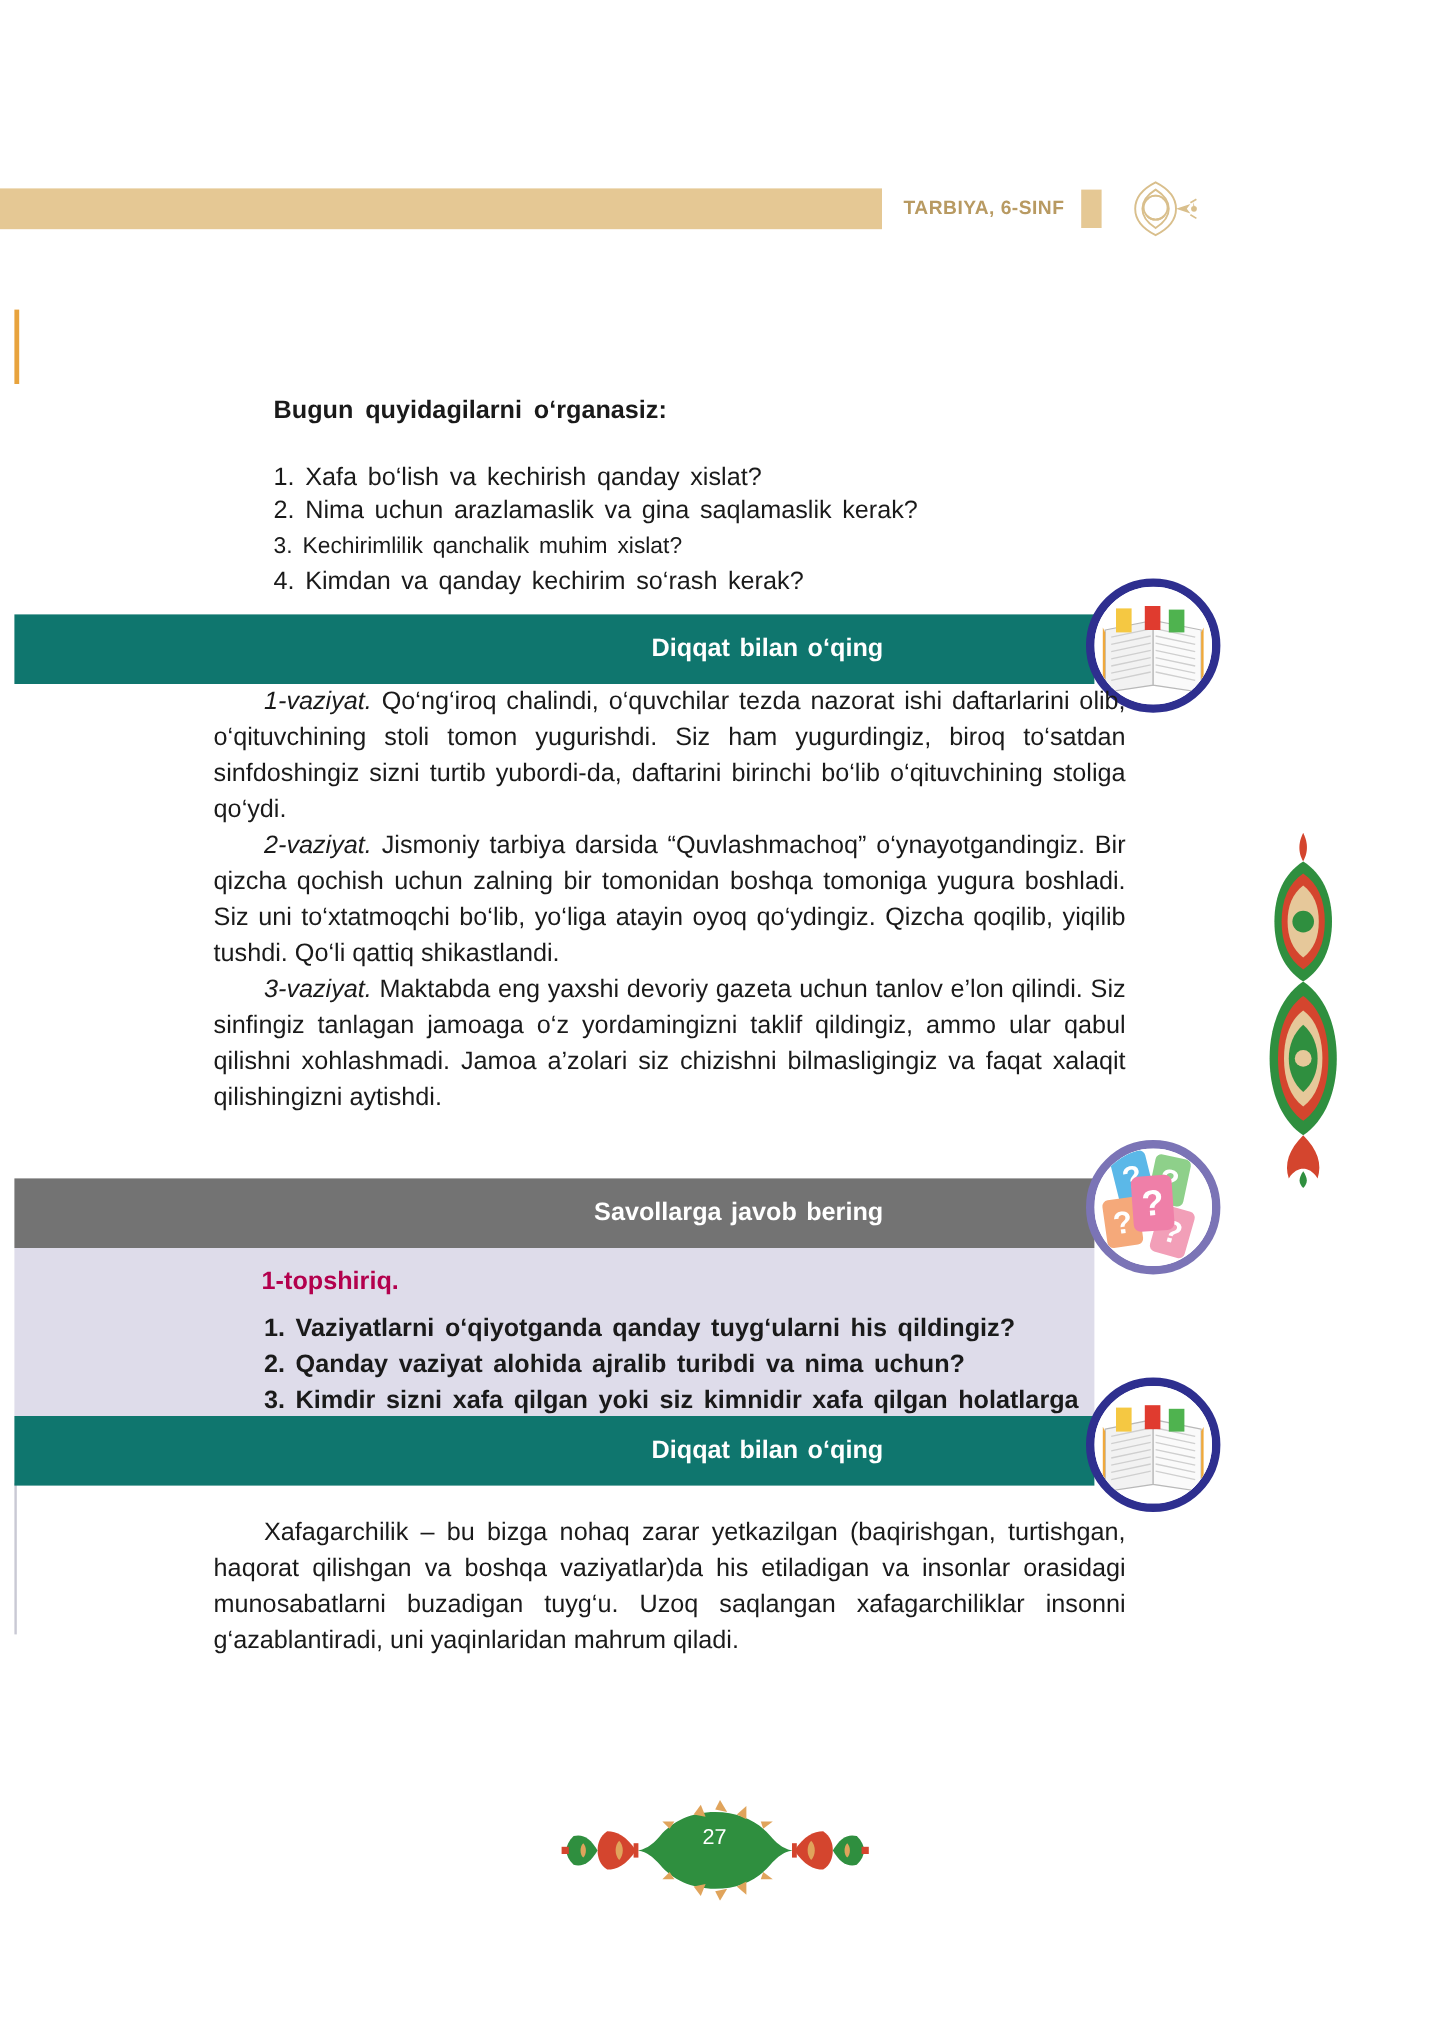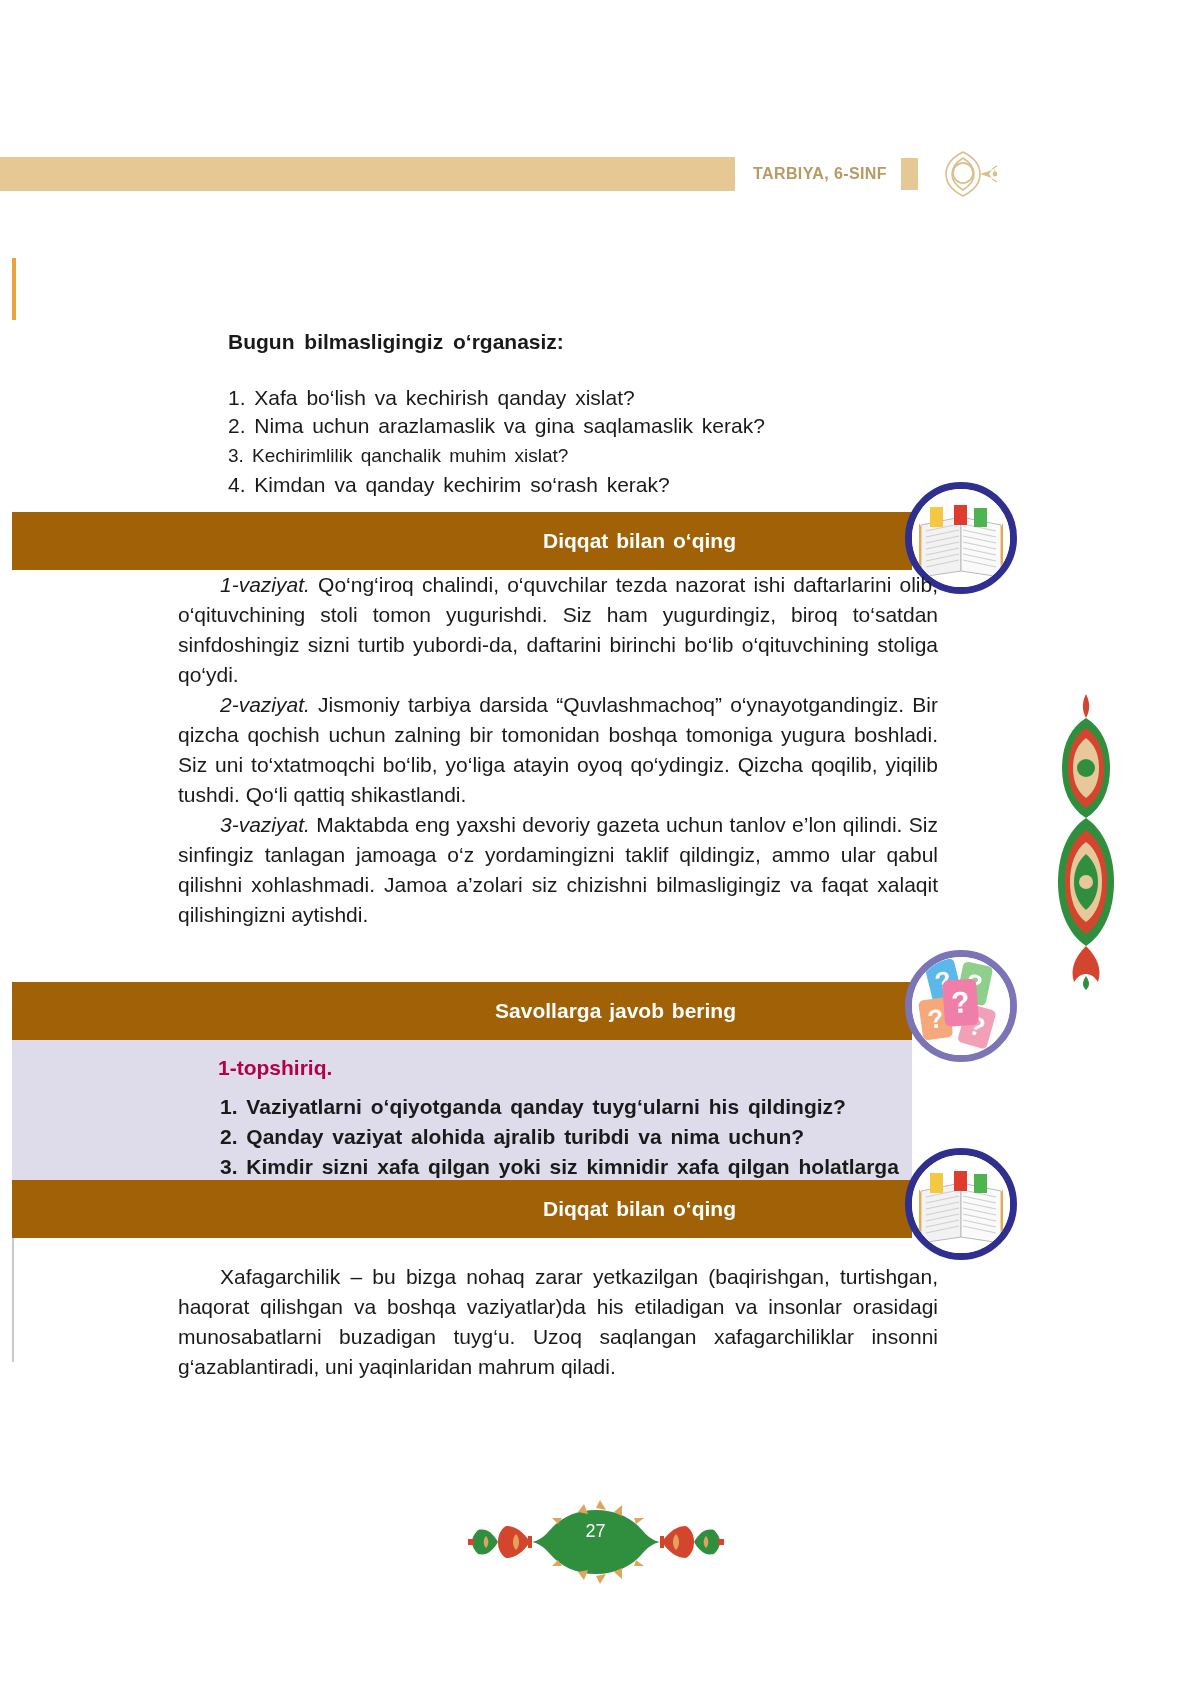--- a/index.html
+++ b/index.html
@@ -120,22 +120,22 @@
     align-items: center;
     justify-content: flex-end;
   }
   .banner .banner-label {
     color: #ffffff;
     font-size: 21px;
     font-weight: bold;
     padding-right: 176px;
     word-spacing: 2px;
   }
-  .banner-blue { background: #a16207; }
-  .banner-purple { background: #a16207; }
+  .banner-blue { background: #0f766e; }
+  .banner-purple { background: #737373; }
 
   
   .badge {
     position: absolute;
     border-radius: 50%;
     overflow: hidden;
   }
   .badge-ring-blue {
     border: 7px solid #2e2f8f;
     background: #ffffff;
@@ -249,21 +249,21 @@
           <path d="M62 23 L67 20 M62 33 L67 36"></path>
         </g>
       </svg>
     </div>
   </div>
 
   <div class="left-rule" style="top:258px;height:62px;"></div>
   <div class="left-rule-2" style="top:1236px;height:126px;"></div>
 
 
-  <div class="intro-lead">Bugun  bilmasligingiz  o‘rganasiz:</div>
+  <div class="intro-lead">Bugun  quyidagilarni  o‘rganasiz:</div>
   <div class="objective-list">
     <div class="obj">1.  Xafa  bo‘lish  va  kechirish  qanday  xislat?</div>
     <div class="obj">2.  Nima  uchun  arazlamaslik  va  gina  saqlamaslik  kerak?</div>
     <div class="obj big">3.  Kechirimlilik  qanchalik  muhim  xislat?</div>
     <div class="obj">4.  Kimdan  va  qanday  kechirim  so‘rash  kerak?</div>
   </div>
 
   <div class="banner banner-blue" style="top:512px;width:900px;">
     <span class="banner-label">Diqqat bilan o‘qing</span>
   </div>

